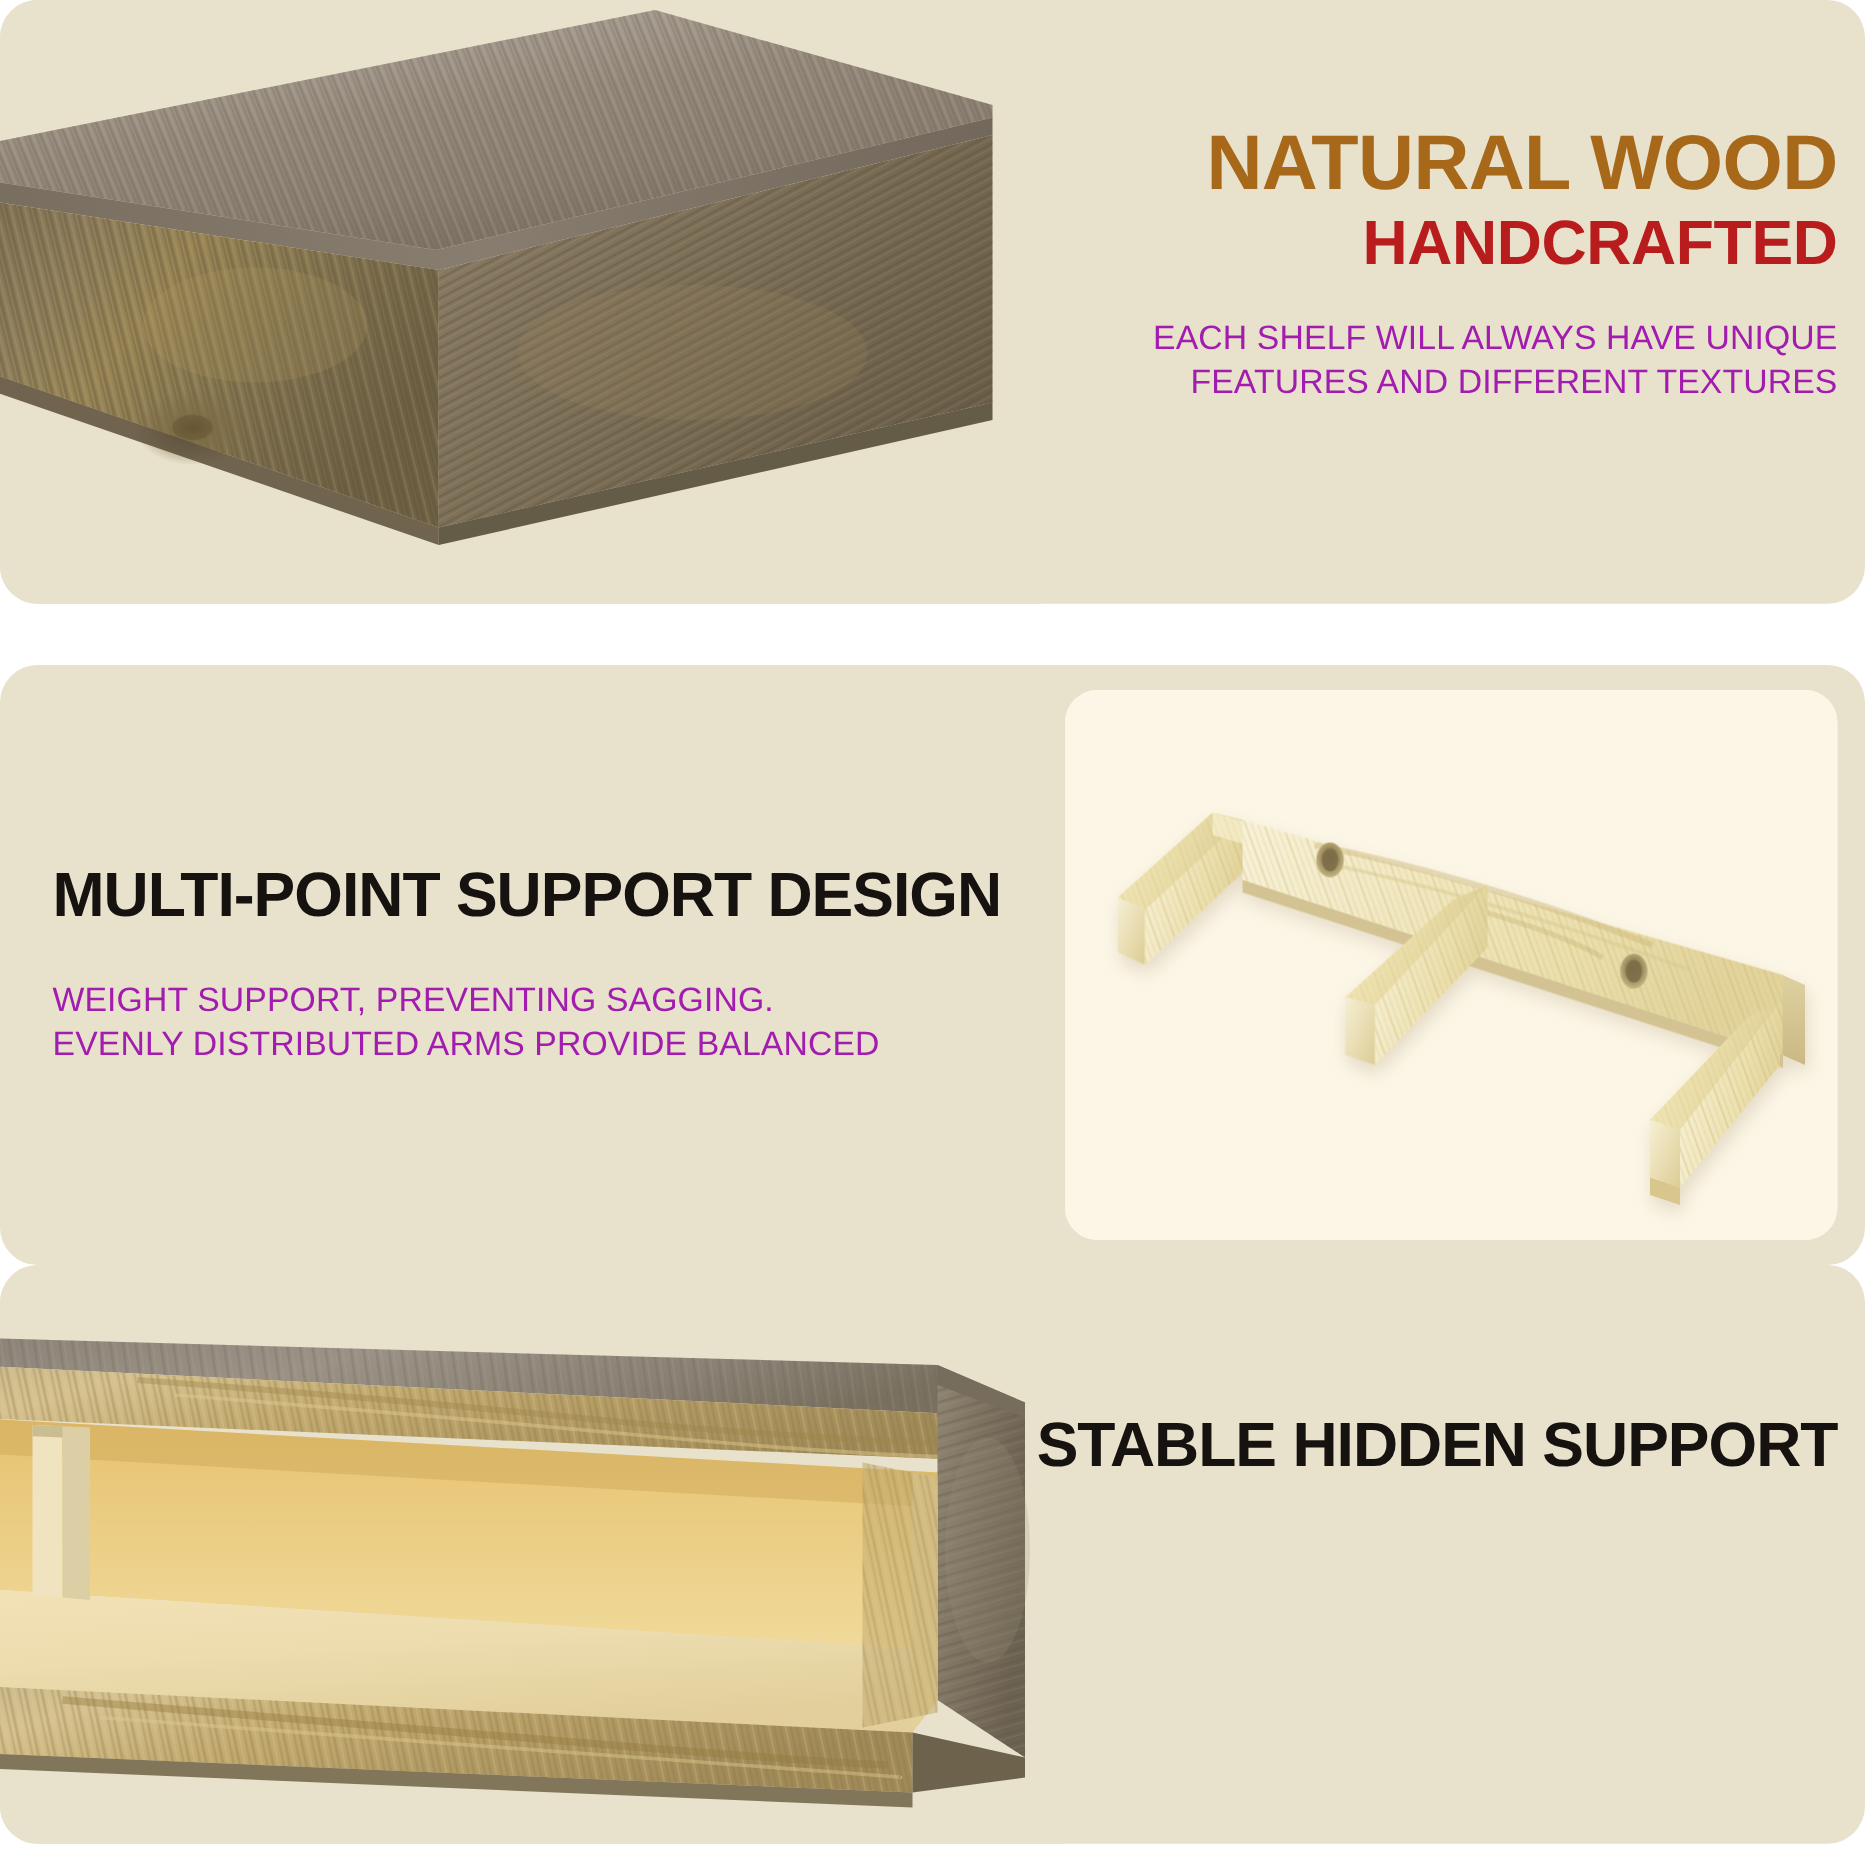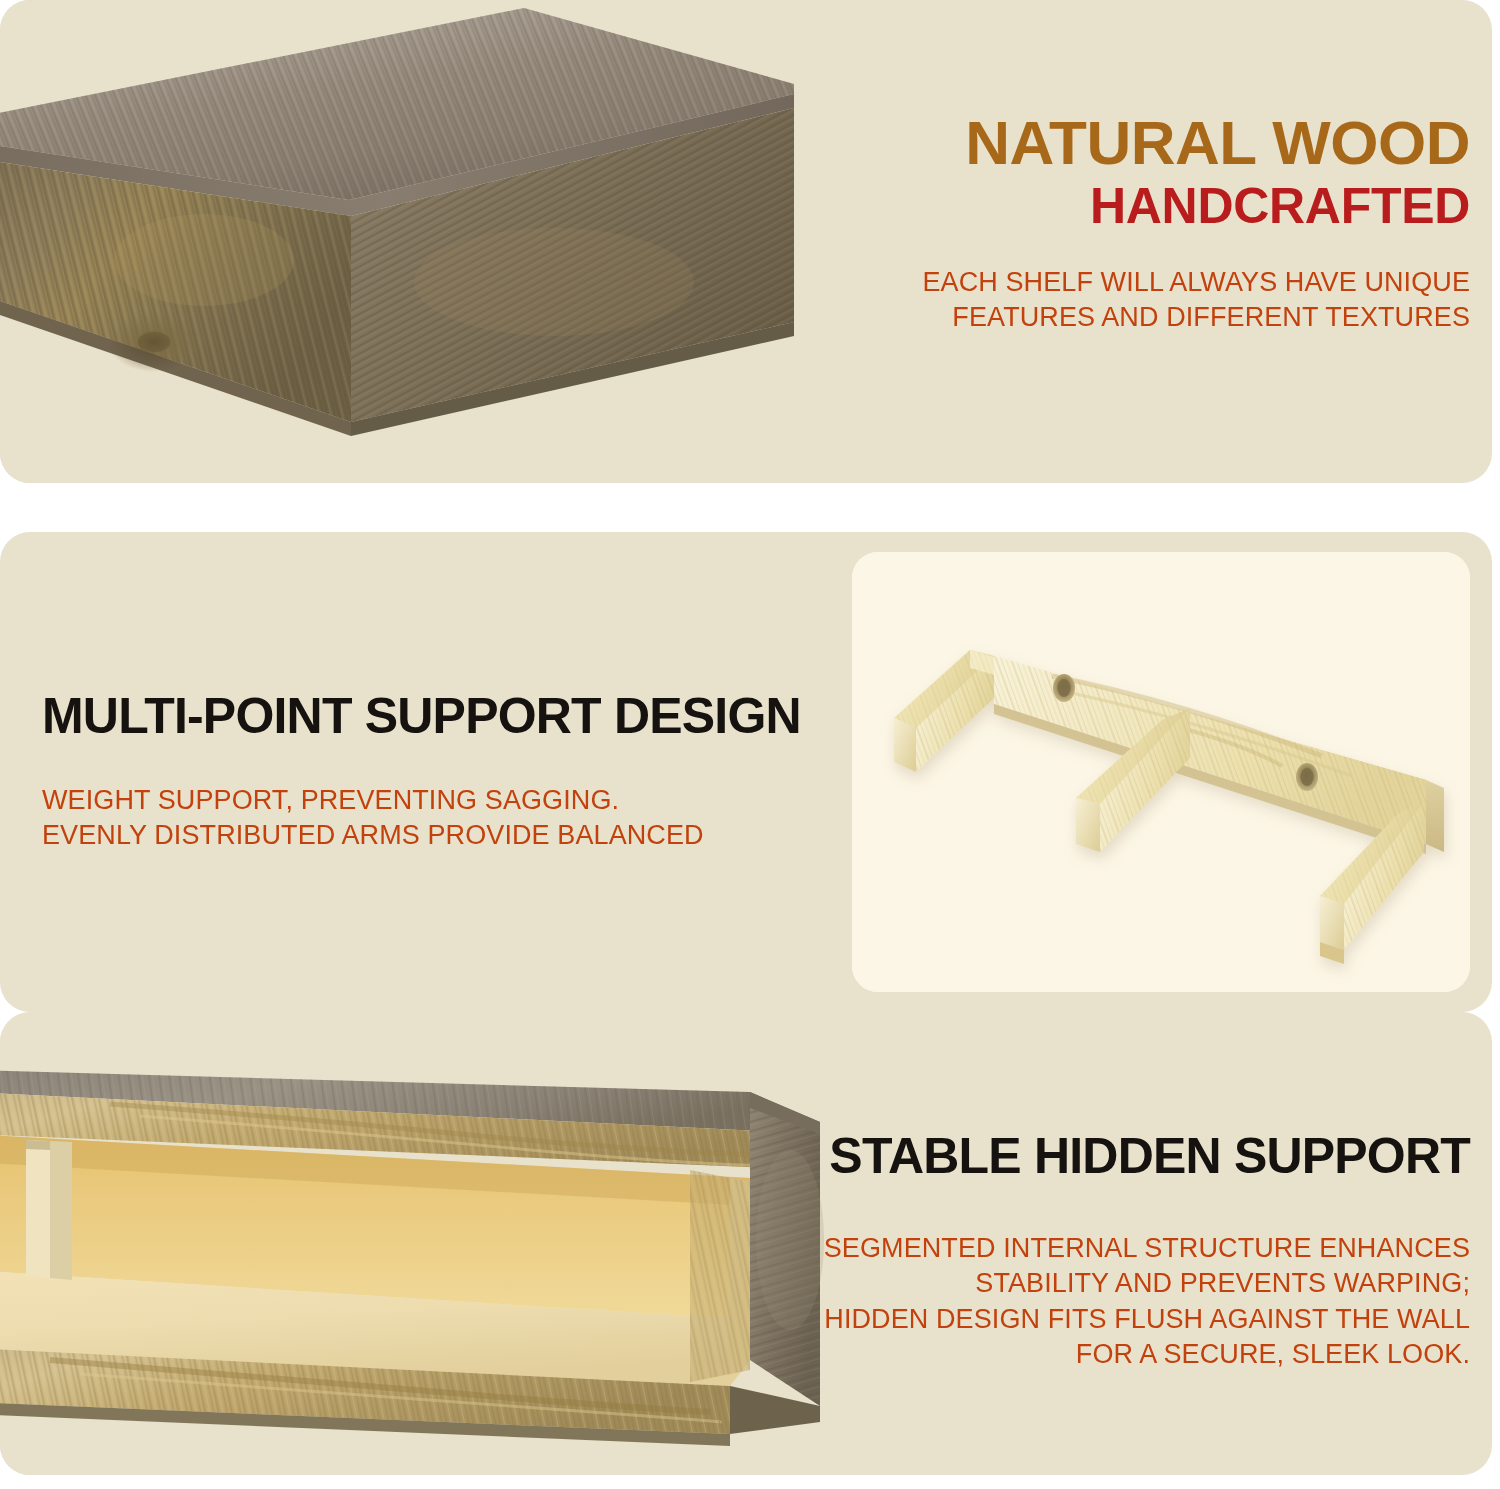--- a/index.html
+++ b/index.html
@@ -57,29 +57,29 @@
   .headline-solo {
     color: #151210;
     font-weight: 900;
     font-size: 50px;
     line-height: 1.05;
     letter-spacing: -0.8px;
     white-space: nowrap;
   }
 
   .body-copy {
-    color: #c2410c;
+    color: #a21caf;
     font-weight: 500;
     font-size: 27px;
     line-height: 1.32;
     letter-spacing: 0.1px;
   }
 
   
-  #p1-text  { right: 22px; top: 112px; text-align: right; width: 720px; }
+  #p1-text  { right: 22px; top: 100px; text-align: right; width: 720px; }
   #p1-sub   { margin-top: 6px; }
   #p1-body  { margin-top: 32px; font-size: 27px; }
 
   
   #p2-text  { left: 42px; top: 158px; width: 760px; text-align: left; }
   #p2-body  { margin-top: 40px; }
 
   
   #p3-text  { right: 22px; top: 118px; width: 660px; text-align: right; }
   #p3-body  { margin-top: 48px; }
@@ -389,22 +389,16 @@
 
         <path d="M 700 140 L 760 152 L 760 340 L 700 352 Z" fill="#c3ab6f" opacity="0.55"></path>
         <path d="M 700 140 L 760 152 L 760 340 L 700 352 Z" fill="url(#hGrainFront)" opacity="0.7"></path>
 
         <path d="M 740 356 L 830 376 L 830 392 L 740 404 Z" fill="#5f553f" opacity="0.9"></path>
       </svg>
     </div>
 
     <div class="text-block" id="p3-text">
       <div class="headline-solo">STABLE HIDDEN SUPPORT</div>
-      <div class="body-copy" id="p3-body">
-        <div>SEGMENTED INTERNAL STRUCTURE ENHANCES</div>
-        <div>STABILITY AND PREVENTS WARPING;</div>
-        <div>HIDDEN DESIGN FITS FLUSH AGAINST THE WALL</div>
-        <div>FOR A SECURE, SLEEK LOOK.</div>
-      </div>
     </div>
   </div>
 
 </div>
 
 </body></html>

